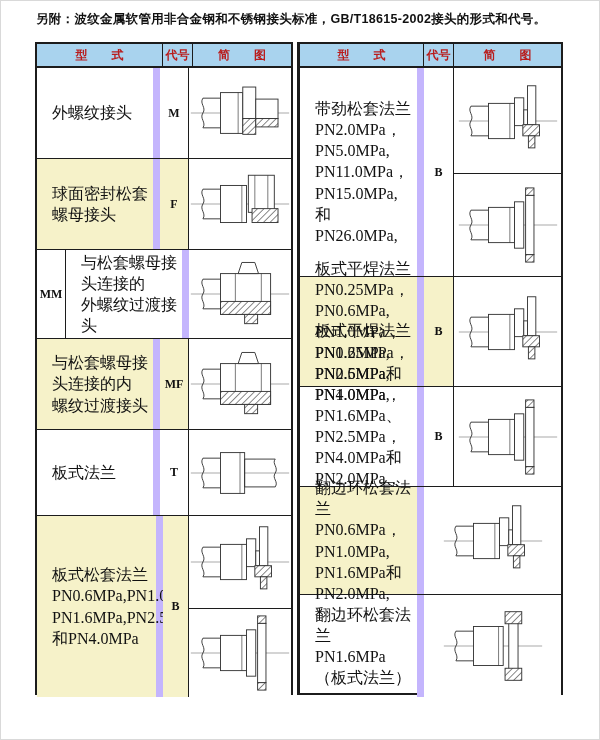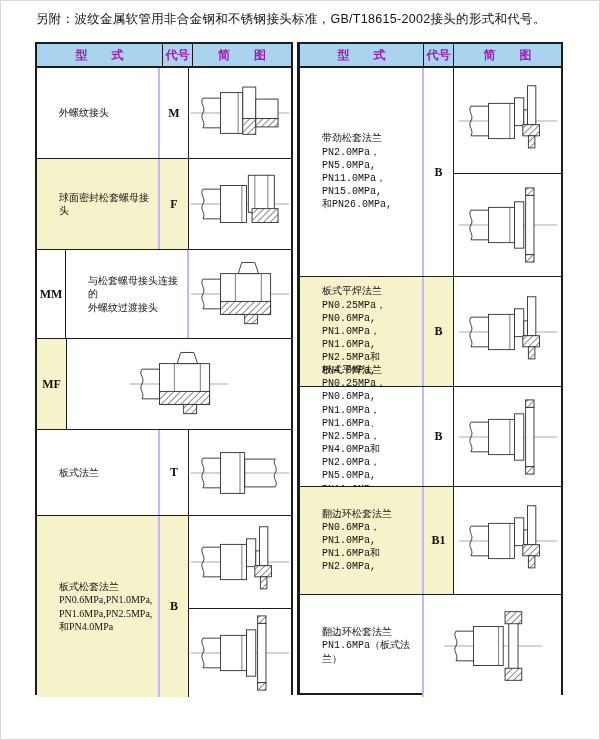--- a/index.html
+++ b/index.html
@@ -1,33 +1,33 @@
 <!DOCTYPE html>
 <html><head>
 <meta charset="utf-8">
 <style>
   html,body{margin:0;padding:0;background:#fff;}
   body{width:600px;height:740px;position:relative;font-family:"Liberation Sans",sans-serif;color:#111;overflow:hidden;}
   .frame{position:absolute;inset:0;border:1px solid #d9d9d9;}
-  .title{position:absolute;left:36px;top:11px;font-size:12.5px;font-weight:normal;letter-spacing:0.3px;white-space:nowrap;}
+  .title{position:absolute;left:36px;top:11px;font-size:12.5px;font-weight:bold;letter-spacing:0.3px;white-space:nowrap;}
   .tbl{position:absolute;top:42px;border:2px solid #1c1c1c;background:#fff;box-sizing:border-box;display:flex;flex-direction:column;}
   .tbl.left{left:35px;width:258px;height:653px;}
   .tbl.right{left:297px;width:266px;height:653px;border-left-width:3px;}
   .hrow{display:flex;height:24px;background:#a9d3ee;border-bottom:2px solid #1c1c1c;box-sizing:border-box;flex:0 0 auto;}
   .row{display:flex;border-bottom:1px solid #1c1c1c;box-sizing:border-box;flex:0 0 auto;}
   .row:last-child{border-bottom:none;}
   .cell{box-sizing:border-box;}
-  .type{border-right:2px solid #c4b5fd;display:flex;align-items:center;padding:2px 4px 2px 22px;font-family:"Liberation Serif",serif;font-size:10px;line-height:1.32;white-space:pre-line;}
+  .type{border-right:7px solid #c4b5fd;display:flex;align-items:center;padding:2px 4px 2px 15px;font-family:"Liberation Serif",serif;font-size:16px;line-height:1.32;white-space:pre-line;}
   .tbl.left .type{width:126px;}
-  .tbl.right .type{width:124px;font-family:Liberation Mono, monospace;}
+  .tbl.right .type{width:124px;}
   .code{width:30px;border-right:1px solid #1c1c1c;display:flex;align-items:center;justify-content:center;font-family:"Liberation Serif",serif;font-size:12px;font-weight:bold;}
   .diag{flex:1;display:flex;flex-direction:column;background:#fff;}
   .sub{display:flex;align-items:center;justify-content:center;flex:1;box-sizing:border-box;}
   .sub.split{border-bottom:1px solid #1c1c1c;flex:0 0 auto;}
-  .hcell{display:flex;align-items:center;justify-content:center;font-size:12px;font-weight:bold;box-sizing:border-box;color:#a21caf;}
+  .hcell{display:flex;align-items:center;justify-content:center;font-size:12px;font-weight:bold;box-sizing:border-box;color:#b91c1c;}
   .hcell.ht{border-right:1px solid #1c1c1c;}
   .tbl.left .hcell.ht{width:126px;} .tbl.right .hcell.ht{width:124px;}
   .hcell.hc{width:30px;border-right:1px solid #1c1c1c;}
   .hcell.hd{flex:1;font-family:Liberation Mono, monospace;}
   .hl .type,.hl .code{background:#f6f2c9;}
   svg{display:block;}
   .defs{position:absolute;width:0;height:0;}
 </style>
 </head>
 <body>
@@ -109,20 +109,22 @@
             <line x1="50" y1="20" x2="50" y2="64" stroke="#333" stroke-width="0.7"></line>
             <line x1="78" y1="20" x2="78" y2="64" stroke="#333" stroke-width="0.7"></line>
             <rect x="34" y="50" width="54" height="14" fill="url(#hatch)" stroke="#333" stroke-width="1"></rect>
             <rect x="60" y="64" width="14" height="10" fill="url(#hatch)" stroke="#333" stroke-width="1"></rect>
           </svg>
         </div>
     </div>
   </div>
 
   <div class="row hl" style="height:91px">
+    <div class="cell type">与松套螺母接头连接的内
+螺纹过渡接头</div>
     <div class="cell code">MF</div>
     <div class="cell diag">
       <div class="sub">
           <svg viewBox="0 0 110 84" width="102" height="78" xmlns="http://www.w3.org/2000/svg">
             <line x1="2" y1="42" x2="108" y2="42" stroke="#8a8a8a" stroke-width="0.8"></line>
             <line x1="15" y1="26" x2="34" y2="26" stroke="#333"></line>
             <line x1="15" y1="58" x2="34" y2="58" stroke="#333"></line>
             <path d="M15 26 c-4 6 4 10 0 16 c-4 6 4 10 0 16" fill="none" stroke="#333"></path>
             <rect x="34" y="20" width="54" height="44" fill="#fff" stroke="#333" stroke-width="1"></rect>
             <polygon points="53,20 57,8 71,8 75,20" fill="#fff" stroke="#333" stroke-width="1"></polygon>
@@ -288,21 +290,20 @@
             <rect x="74" y="74" width="9" height="8" fill="url(#hatch)" stroke="#333" stroke-width="1"></rect>
           </svg>
         </div>
     </div>
   </div>
 
   <div class="row hl" style="height:108px">
     <div class="cell type">翻边环松套法兰
 PN0.6MPa，PN1.0MPa,
 PN1.6MPa和PN2.0MPa,</div>
-    <div class="cell code">B1</div>
     <div class="cell diag">
       <div class="sub">
           <svg viewBox="0 0 110 84" width="102" height="78" xmlns="http://www.w3.org/2000/svg">
             <line x1="2" y1="42" x2="108" y2="42" stroke="#8a8a8a" stroke-width="0.8"></line>
             <line x1="15" y1="26" x2="34" y2="26" stroke="#333"></line>
             <line x1="15" y1="58" x2="34" y2="58" stroke="#333"></line>
             <path d="M15 26 c-4 6 4 10 0 16 c-4 6 4 10 0 16" fill="none" stroke="#333"></path>
             <rect x="34" y="23" width="28" height="38" fill="#fff" stroke="#333" stroke-width="1"></rect>
             <line x1="57" y1="23" x2="57" y2="61" stroke="#333" stroke-width="0.7"></line>
             <rect x="62" y="17" width="10" height="30" fill="#fff" stroke="#333" stroke-width="1"></rect>

